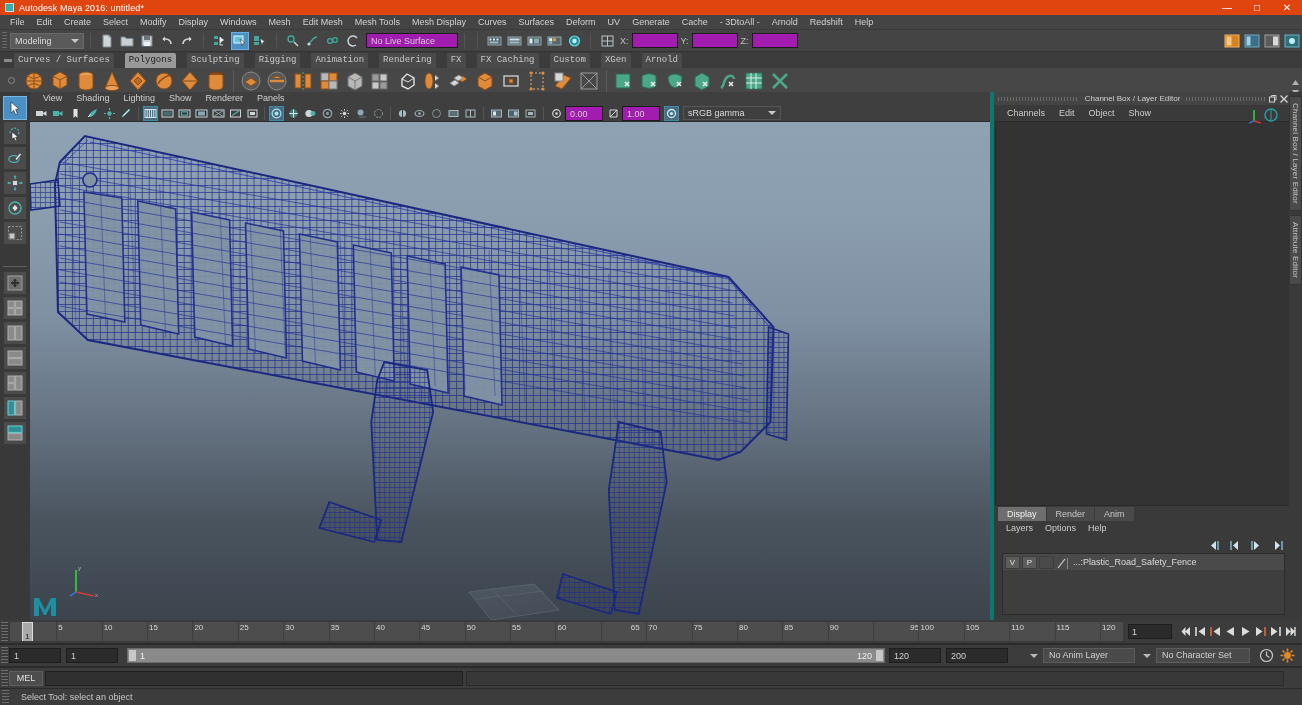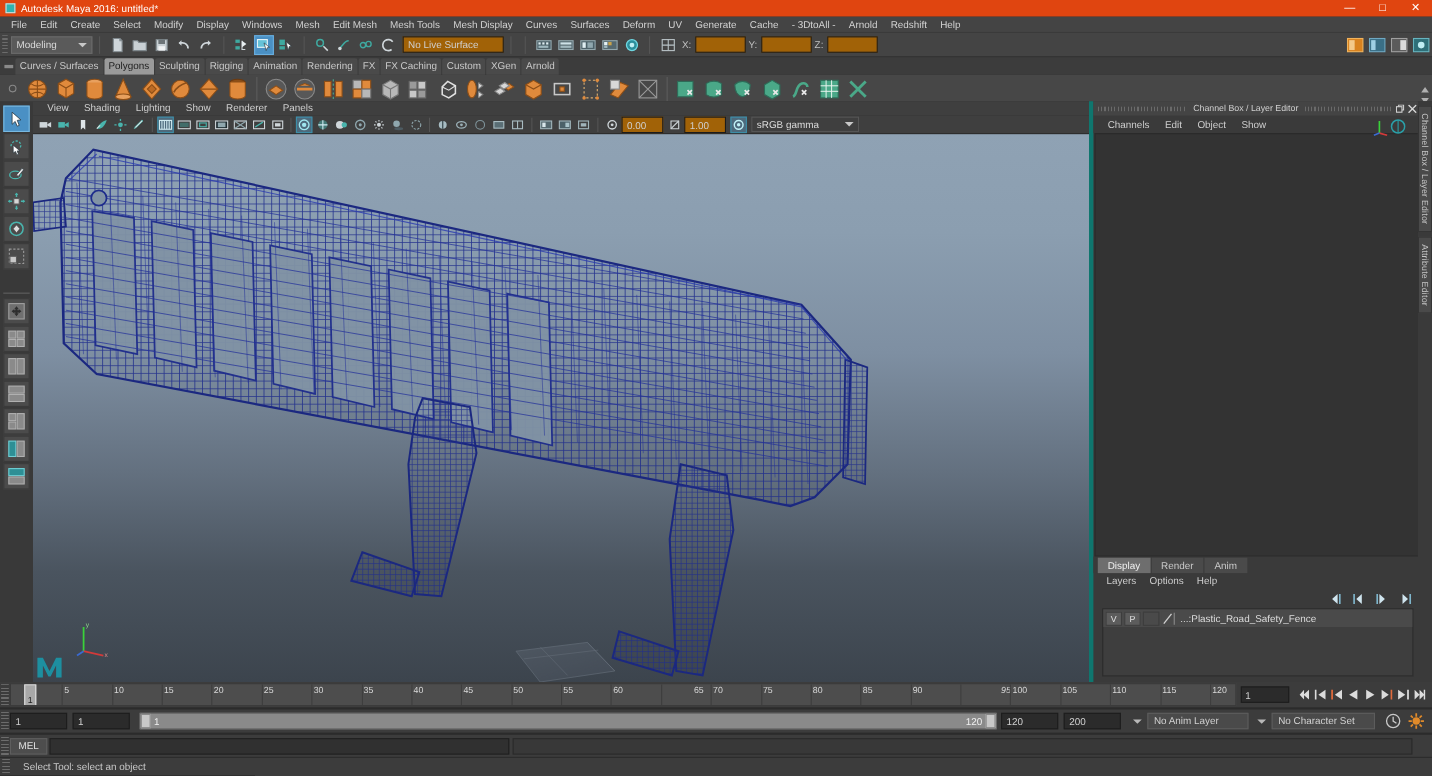--- a/index.html
+++ b/index.html
@@ -59,37 +59,37 @@
     border-left: 4px solid transparent; border-right: 4px solid transparent;
     border-top: 4px solid #c8c8c8;
   }
   .sep { width: 1px; height: 16px; background: #555; margin: 0 6px; }
   .tbtn {
     width: 18px; height: 18px; margin: 0 1px; display: flex;
     align-items: center; justify-content: center; position: relative;
   }
   .tbtn.active { background: #4a90c4; border: 1px solid #6aaede; }
   .txtfield {
-    height: 15px; background: #a16207; border: 1px solid #1c1c1c;
+    height: 15px; background: #a21caf; border: 1px solid #1c1c1c;
     font-size: 9px; color: #cfcfcf; padding: 0 4px; line-height: 15px;
   }
   .lbl-sm { font-size: 9px; color: #c0c0c0; margin: 0 3px; }
 
   
   .shelftabs {
     height: 16px; background: #3c3c3c; display: flex; align-items: flex-end;
     padding-left: 2px;
   }
   .shelftabs .sgrip {
     width: 12px; height: 16px; display:flex; align-items:center; justify-content:center;
   }
   .shelftabs .sgrip i { display:block; width:8px; height:3px; background:#8a8a8a; }
   .shelftab {
     font-size: 9px; color: #c8c8c8; padding: 0 4px; height: 15px; line-height: 15px;
-    background: #4a4a4a; margin-right: 1px; border-top-left-radius:2px; border-top-right-radius:2px;
+    background: #4a4a4a; margin-right: 11px; border-top-left-radius:2px; border-top-right-radius:2px;font-family:Liberation Mono, monospace;
   }
   .shelftab.active { background: #9a9a9a; color: #202020; }
 
   
   .shelfrow {
     height: 26px; background: #474747; display: flex; align-items: center;
     padding-left: 2px; border-bottom: 1px solid #333; position: relative;
   }
   .shelfrow .dot {
     width: 7px; height: 7px; border: 1px solid #888; border-radius: 50%;
@@ -1286,21 +1286,21 @@
   <div class="rg-field">1</div>
   <div class="rg-field">1</div>
   <div class="rangebar">
     <div class="rg-handle"></div>
     <span class="rg-num">1</span>
     <div style="flex:1"></div>
     <span class="rg-num">120</span>
     <div class="rg-handle"></div>
   </div>
   <div class="rg-field">120</div>
-  <div class="rg-field" style="width:52px;margin-right:6px">200</div>
+  <div class="rg-field" style="width:62px;margin-right:17px">200</div>
   <div class="rg-arrow"></div>
   <div class="rg-combo" style="width:92px">No Anim Layer</div>
   <div class="rg-arrow"></div>
   <div class="rg-combo" style="width:94px">No Character Set</div>
   <div style="width:18px;height:16px;display:flex;align-items:center;justify-content:center;margin-left:4px">
     <svg width="15" height="15" viewBox="0 0 15 15">
         <circle cx="7.5" cy="7.5" r="6" fill="none" stroke="#c8c8c8" stroke-width="1.2"></circle>
         <path d="M7.5 3.5v4l3 2" stroke="#c8c8c8" stroke-width="1.2" fill="none"></path>
       </svg>
   </div>

